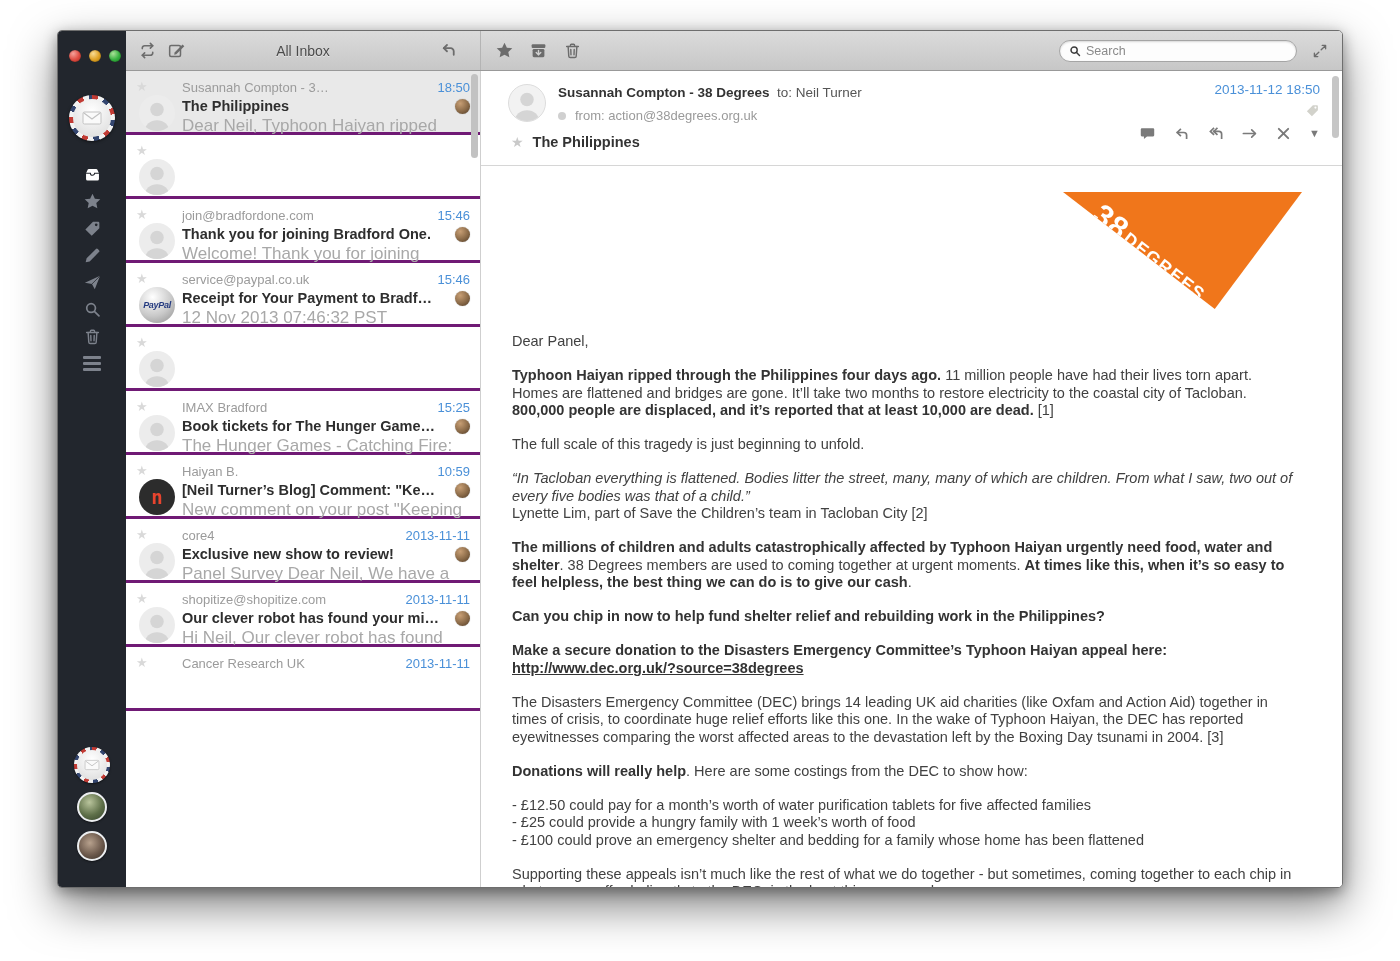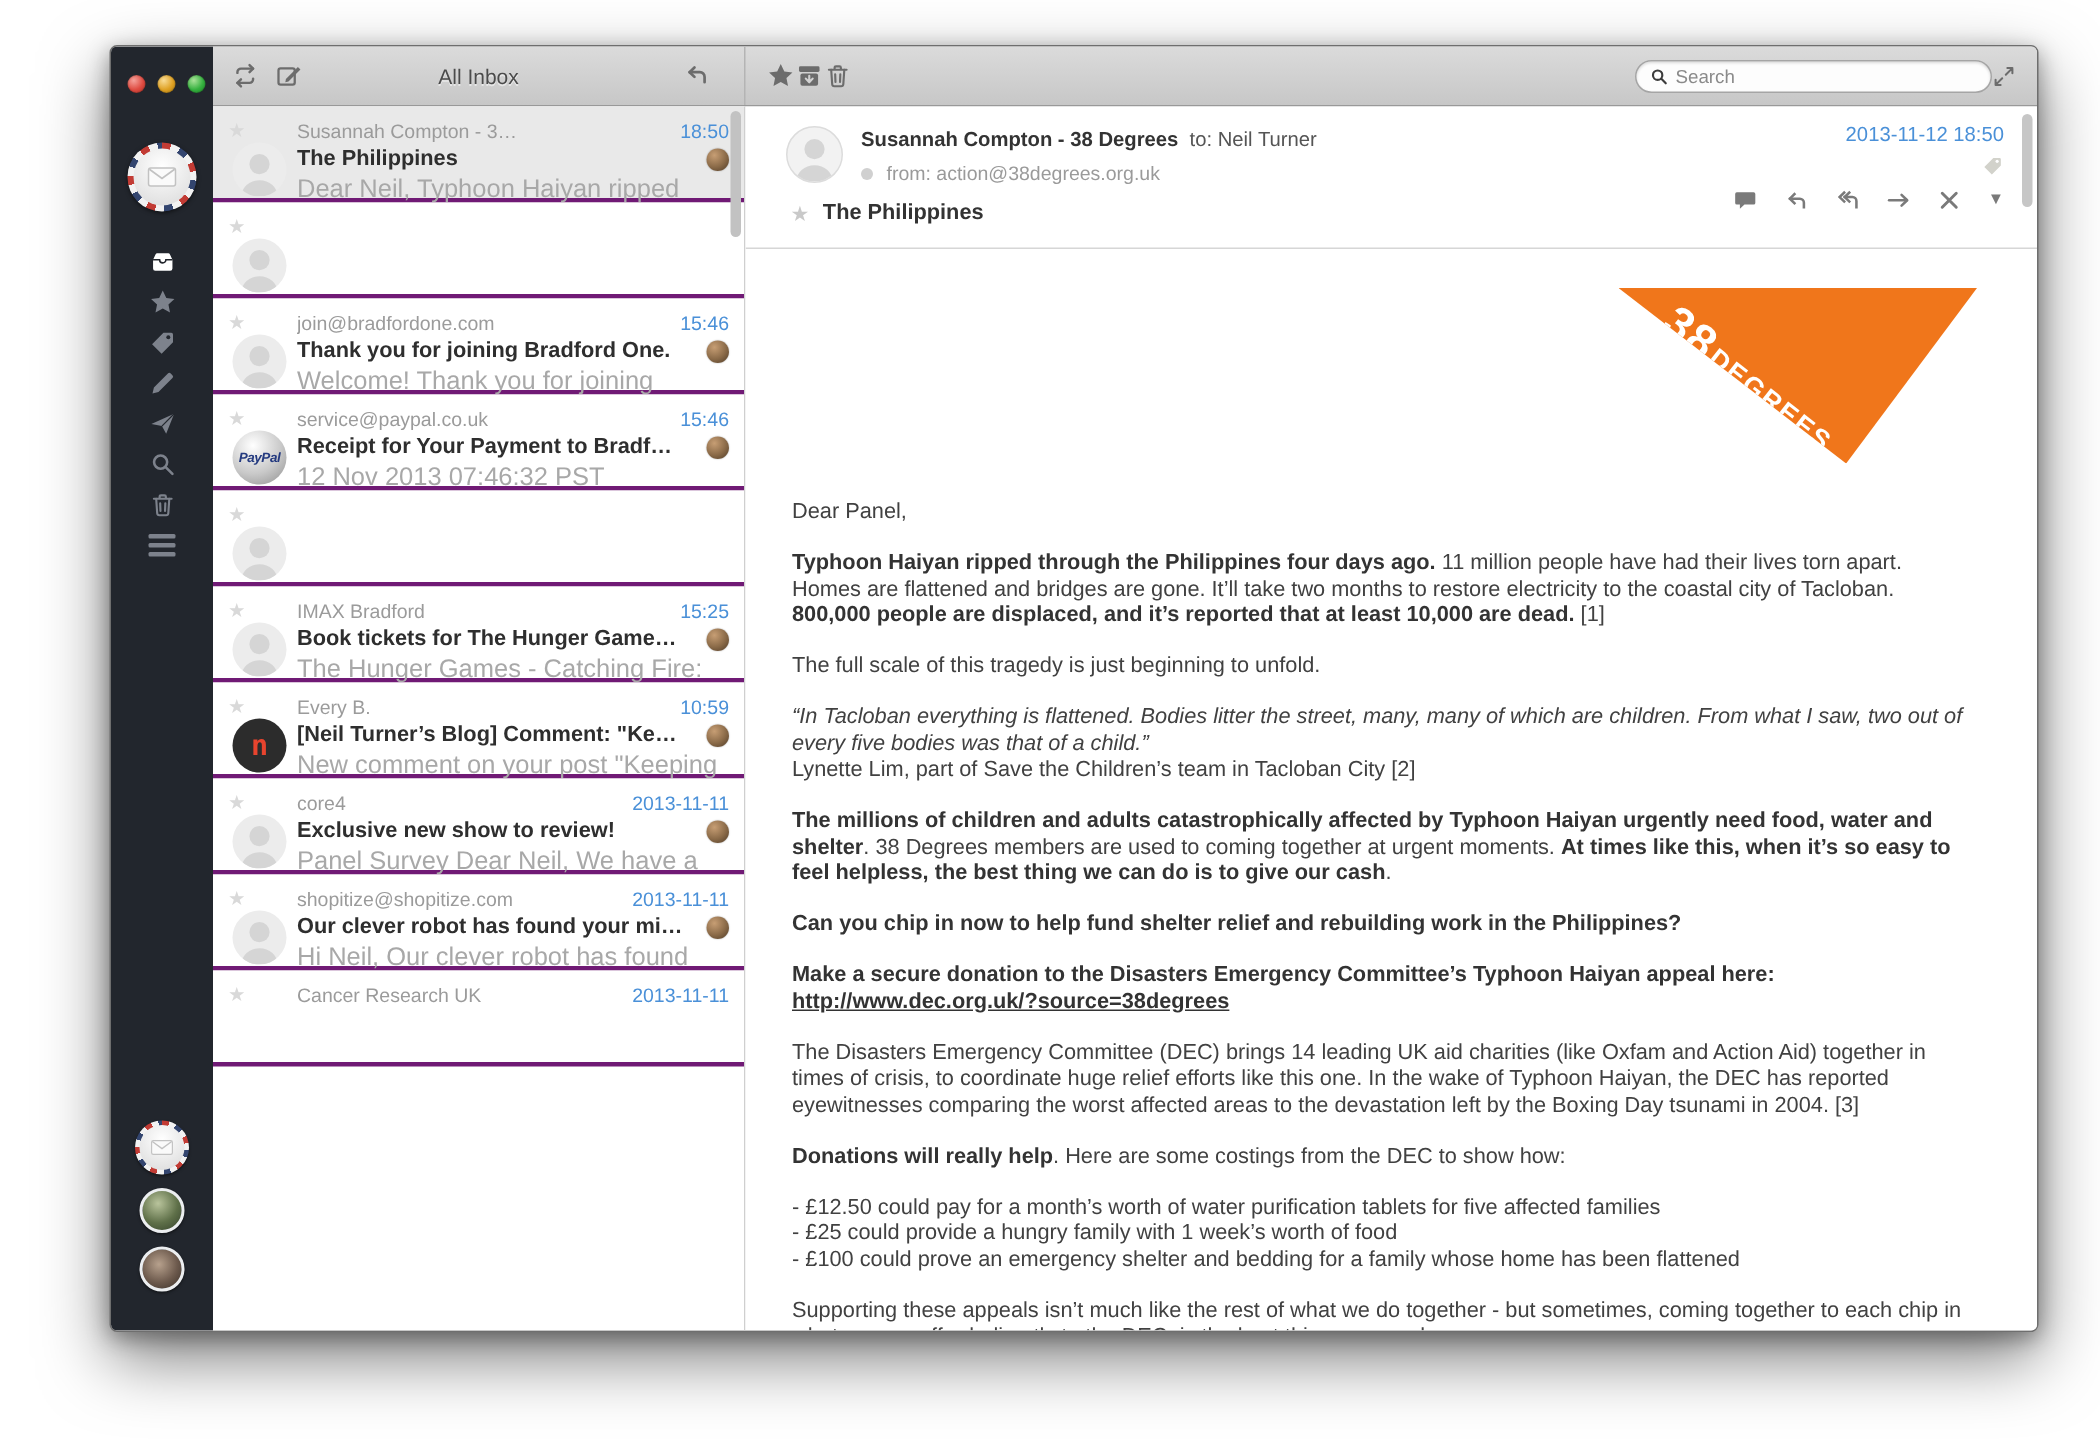--- a/index.html
+++ b/index.html
@@ -1,18 +1,18 @@
 <!DOCTYPE html>
 <html><head>
 <meta charset="utf-8">
 <style>
   * { margin:0; padding:0; box-sizing:border-box; }
   body { background:#fff; font-family:"Liberation Sans", sans-serif; }
   .stage{position:relative;width:1400px;height:961px;background:#fff;overflow:hidden;}
-  .window{position:absolute;left:73px;top:30px;width:1286px;height:858px;border-radius:5px;
+  .window{position:absolute;left:57px;top:30px;width:1286px;height:858px;border-radius:5px;
     box-shadow:0 18px 45px rgba(0,0,0,.5),0 4px 14px rgba(0,0,0,.35);display:flex;overflow:hidden;
     background:#fff;border:1px solid #6e6e6e;}
 
   
   .rail{width:68px;background:#22262d;flex:none;position:relative;}
   .traffic{display:flex;gap:8px;padding:19px 0 0 11px;}
   .tl{width:12px;height:12px;border-radius:50%;box-shadow:inset 0 0 1px rgba(0,0,0,.6);}
   .tl.red{background:radial-gradient(circle at 35% 30%,#f5a19a,#df4b41 55%,#a93127);}
   .tl.yellow{background:radial-gradient(circle at 35% 30%,#f9dc94,#dfa123 55%,#a87b14);}
   .tl.green{background:radial-gradient(circle at 35% 30%,#a9e298,#35b13f 55%,#1d7f27);}
@@ -34,21 +34,21 @@
   .acct-env .inner{inset:3px;}
   .acct-photo{width:30px;height:30px;border-radius:50%;border:2px solid #eceef0;box-shadow:0 1px 2px rgba(0,0,0,.5);}
   .acct-photo.p1{background:radial-gradient(circle at 40% 32%,#b9c49c,#5f7049 55%,#33402a);}
   .acct-photo.p2{background:radial-gradient(circle at 42% 38%,#b7a18d,#6d5a4d 55%,#372e27);}
 
   
   .main{flex:1;display:flex;flex-direction:column;min-width:0;}
   .toolbar{height:40px;flex:none;display:flex;background:linear-gradient(#dbdbdb,#c7c7c7);border-bottom:1px solid #999;}
   .tb-list{width:355px;flex:none;display:flex;align-items:center;padding:0 12px;position:relative;border-right:1px solid #b4b4b4;}
   .tb-title{position:absolute;left:0;right:0;text-align:center;color:#4b4b4b;font-size:14px;text-shadow:0 1px 0 rgba(255,255,255,.5);}
-  .tb-read{flex:1;display:flex;align-items:center;padding:0 14px;min-width:0;}
+  .tb-read{flex:1;display:flex;align-items:center;padding:0 14px;gap:15px;min-width:0;}
   .tbicon{width:19px;height:19px;color:#6c6c6c;position:relative;z-index:1;flex:none;}
   .tbicon svg{width:100%;height:100%;display:block;}
   .tb-list .tbicon{margin-right:10px;}
   .tb-undo{margin-left:auto;margin-right:0;}
   .searchpill{margin-left:auto;width:238px;height:22px;border-radius:12px;background:#fdfdfd;border:1px solid #a5a5a5;
     box-shadow:inset 0 1px 2px rgba(0,0,0,.15);display:flex;align-items:center;padding:0 9px;gap:5px;}
   .searchpill svg{width:12px;height:12px;color:#3c3c3c;flex:none;}
   .searchpill input{border:none;outline:none;background:transparent;font-size:12.5px;color:#444;width:100%;font-family:inherit;}
   .searchpill input::placeholder{color:#8a8a8a;}
   .expand-ic{width:16px;height:16px;color:#6c6c6c;flex:none;}
@@ -381,21 +381,21 @@
               <div class="mailrow">
                 <div class="rleft">
                   <span class="rstar">★</span>
                   <span class="ravatar blog-n">
                     <span class="bn">n</span>
                   </span>
                   <span class="rdot"></span>
                 </div>
                 <div class="rmain">
                   <div class="rtop">
-                    <span class="rsender">Every B.</span>
+                    <span class="rsender">Haiyan B.</span>
                     <span class="rtime">10:59</span>
                   </div>
                   <div class="rsubj">
                     <span class="rsubtext">[Neil Turner’s Blog] Comment: "Ke…</span>
                     <span class="rmini"></span>
                   </div>
                   <div class="rprev">New comment on your post "Keeping the server steady" Author : Richy B. (IP: 213.12…</div>
                 </div>
               </div>
               <div class="mailrow">

